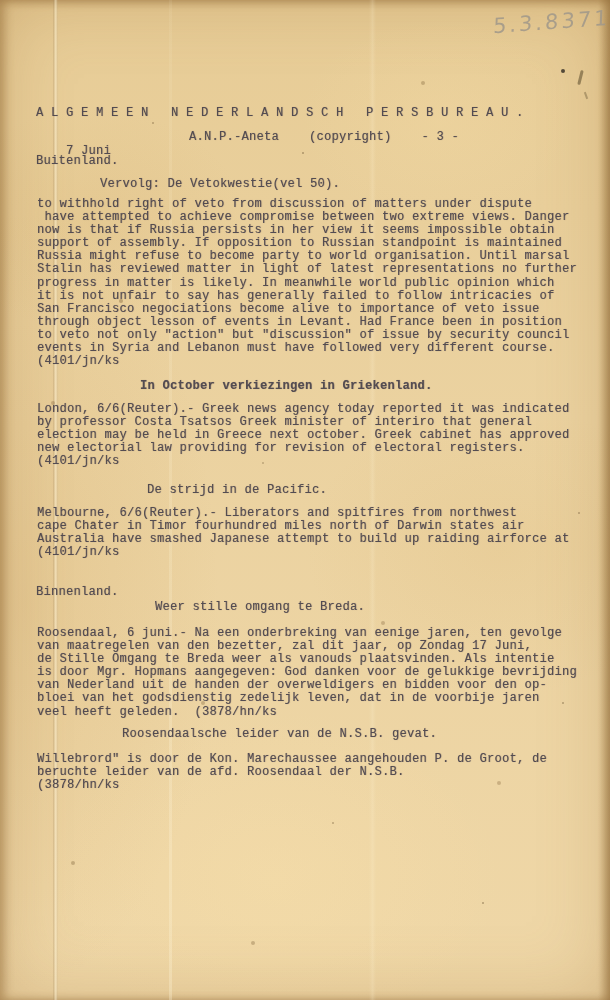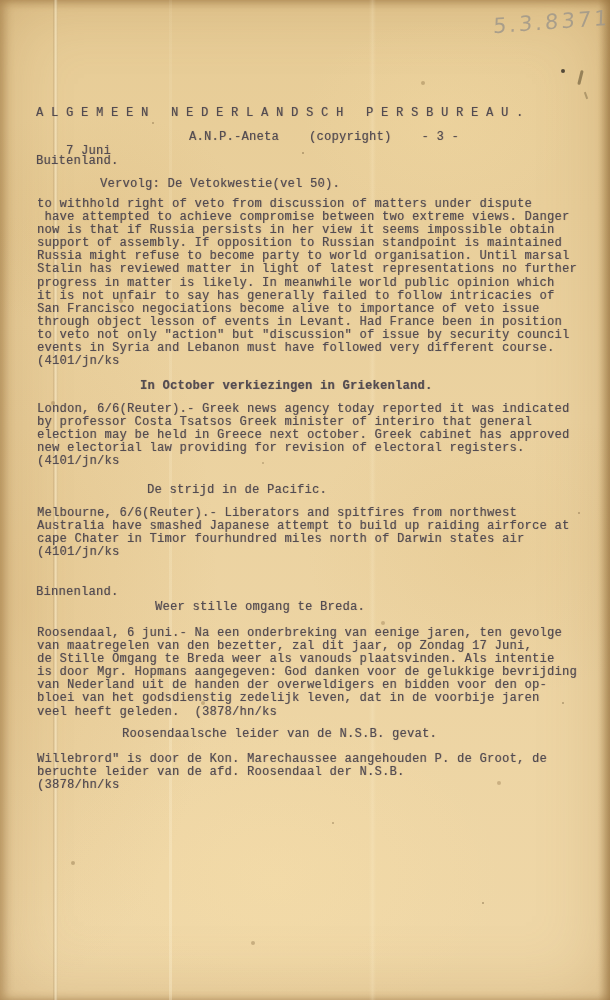--- a/index.html
+++ b/index.html
@@ -132,21 +132,21 @@
     <div class="type a-body art1-b"><div class="tline">to withhold right of veto from discussion of matters under dispute</div><div class="tline"> have attempted to achieve compromise between two extreme views. Danger</div><div class="tline">now is that if Russia persists in her view it seems impossible obtain</div><div class="tline">support of assembly. If opposition to Russian standpoint is maintained</div><div class="tline">Russia might refuse to become party to world organisation. Until marsal</div><div class="tline">Stalin has reviewed matter in light of latest representations no further</div><div class="tline">progress in matter is likely. In meanwhile world public opinion which</div><div class="tline">it is not unfair to say has generally failed to follow intricacies of</div><div class="tline">San Francisco negociations become alive to importance of veto issue</div><div class="tline">through object lesson of events in Levant. Had France been in position</div><div class="tline">to veto not only "action" but "discussion" of issue by security council</div><div class="tline">events in Syria and Lebanon must have followed very different course.</div><div class="tline">(4101/jn/ks</div></div>
   </div>
 
   <div>
     <div class="type art2-h">In October verkiezingen in Griekenland.</div>
     <div class="type a-body art2-b"><div class="tline">London, 6/6(Reuter).- Greek news agency today reported it was indicated</div><div class="tline">by professor Costa Tsatsos Greek minister of interiro that general</div><div class="tline">election may be held in Greece next october. Greek cabinet has approved</div><div class="tline">new electorial law providing for revision of electoral registers.</div><div class="tline">(4101/jn/ks</div></div>
   </div>
 
   <div>
     <div class="type art3-h">De strijd in de Pacific.</div>
-    <div class="type a-body art3-b"><div class="tline">Melbourne, 6/6(Reuter).- Liberators and spitfires from northwest</div><div class="tline">Australia have smashed Japanese attempt to build up raiding airforce at</div><div class="tline">cape Chater in Timor fourhundred miles north of Darwin states air</div><div class="tline">(4101/jn/ks</div></div>
+    <div class="type a-body art3-b"><div class="tline">Melbourne, 6/6(Reuter).- Liberators and spitfires from northwest</div><div class="tline">cape Chater in Timor fourhundred miles north of Darwin states air</div><div class="tline">Australia have smashed Japanese attempt to build up raiding airforce at</div><div class="tline">(4101/jn/ks</div></div>
   </div>
 
   <div class="type section-domestic">Binnenland.</div>
 
   <div>
     <div class="type art4-h">Weer stille omgang te Breda.</div>
     <div class="type a-body art4-b"><div class="tline">Roosendaal, 6 juni.- Na een onderbreking van eenige jaren, ten gevolge</div><div class="tline">van maatregelen van den bezetter, zal dit jaar, op Zondag 17 Juni,</div><div class="tline">de Stille Omgang te Breda weer als vanouds plaatsvinden. Als intentie</div><div class="tline">is door Mgr. Hopmans aangegeven: God danken voor de gelukkige bevrijding</div><div class="tline">van Nederland uit de handen der overweldigers en bidden voor den op-</div><div class="tline">bloei van het godsdienstig zedelijk leven, dat in de voorbije jaren</div><div class="tline">veel heeft geleden.  (3878/hn/ks</div></div>
   </div>
 
   <div>

